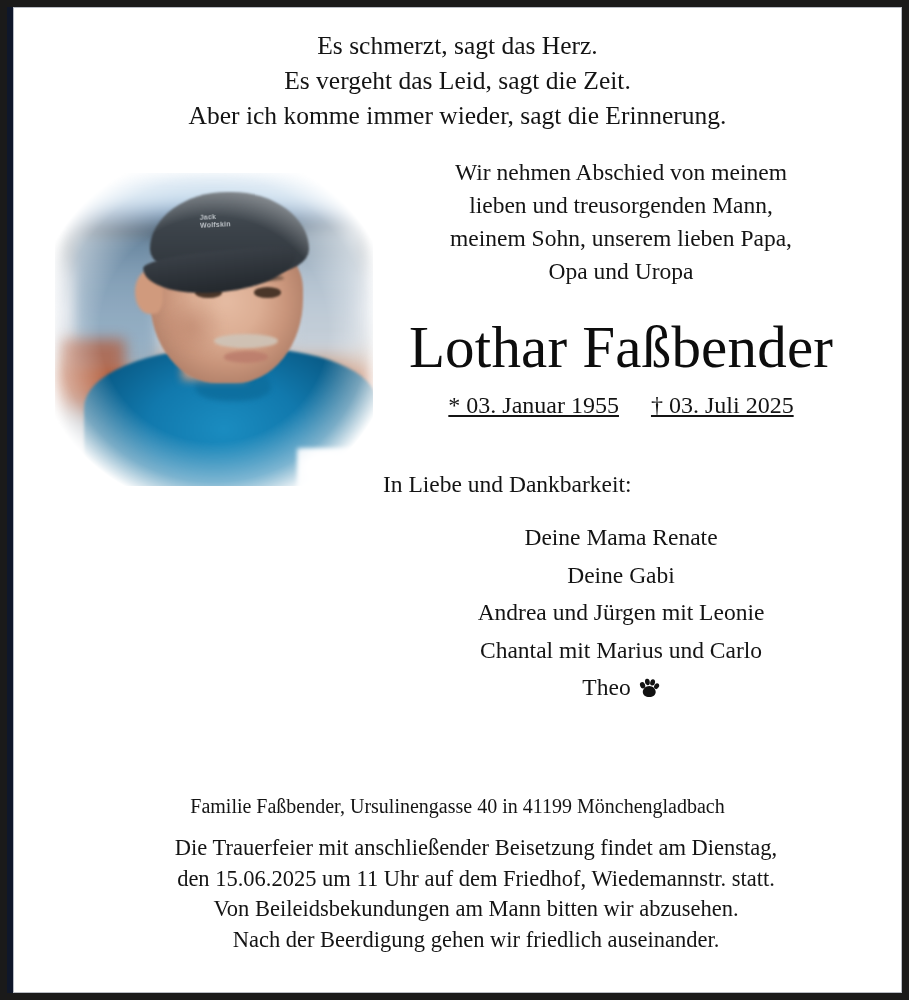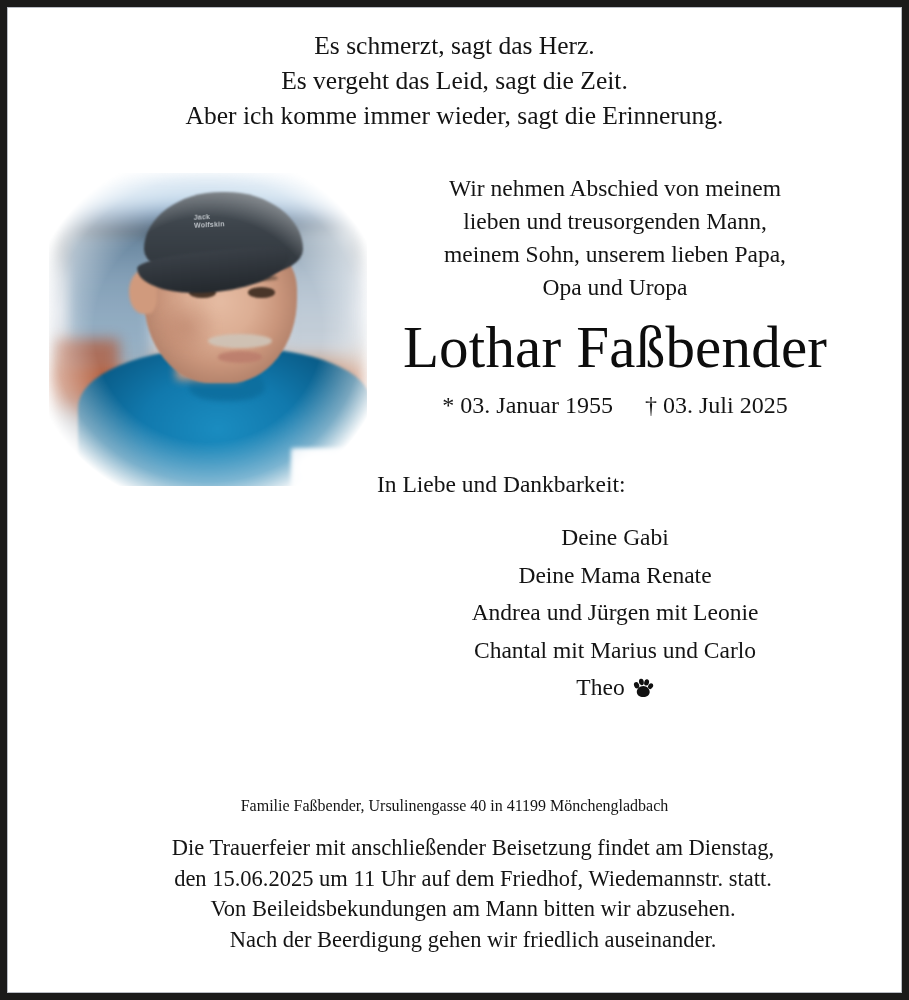--- a/index.html
+++ b/index.html
@@ -11,20 +11,21 @@
     font-family: "Liberation Serif", "DejaVu Serif", serif;
   }
   .notice {
     position: relative;
     width: 909px;
     height: 1000px;
     box-sizing: border-box;
     background: #0f172a;
     border: 7px solid #1a1a1a;
     overflow: hidden;
+    padding-left: 6px;
   }
   .inner {
     position: relative;
     width: 100%;
     height: 100%;
     background: #ffffff;
     box-sizing: border-box;
     border: 1px solid #b8bcc4;
   }
 
@@ -253,21 +254,21 @@
     font-weight: bold;
     filter: blur(.5px);
     opacity: .9;
     transform: rotate(-3deg);
   }
 
   
   .msg {
     position: absolute;
     left: 372px;
-    top: 164px;
+    top: 148px;
     width: 470px;
     text-align: center;
     color: #141414;
     font-size: 23.5px;
     line-height: 33px;
   }
   .msg div { white-space: nowrap; }
 
   .name {
     position: absolute;
@@ -284,20 +285,21 @@
   .dates {
     position: absolute;
     left: 372px;
     top: 382px;
     width: 470px;
     text-align: center;
     color: #141414;
     font-size: 24px;
     line-height: 30px;
     white-space: nowrap;
+    text-decoration: underline;
   }
   .dates .gap { display: inline-block; width: 32px; }
 
   .dedication {
     position: absolute;
     left: 369px;
     top: 461px;
     color: #141414;
     font-size: 23.5px;
     line-height: 30px;
@@ -328,21 +330,21 @@
   
   .footer {
     position: absolute;
     left: 0;
     right: 0;
     top: 783px;
     text-align: center;
     color: #141414;
   }
   .footer .addr {
-    font-size: 16px;
+    font-size: 20px;
     line-height: 30px;
     white-space: nowrap;
   }
   .footer .details {
     margin-top: 12px;
     font-size: 22.5px;
     line-height: 30.5px;
   }
   .footer .details div { white-space: nowrap; margin-left: 37px; }
 </style>
@@ -395,22 +397,22 @@
 
     <div class="name">Lothar Faßbender</div>
 
     <div class="dates">
       <span>* 03. Januar 1955</span><span class="gap"></span><span>† 03. Juli 2025</span>
     </div>
 
     <div class="dedication">In Liebe und Dankbarkeit:</div>
 
     <div class="family">
+      <div><span>Deine Mama Renate</span></div>
       <div><span>Deine Gabi</span></div>
-      <div><span>Deine Mama Renate</span></div>
       <div><span>Andrea und Jürgen mit Leonie</span></div>
       <div><span>Chantal mit Marius und Carlo</span></div>
       <div><span>Theo</span><span class="paw"><svg width="22" height="20" viewBox="0 0 22 20" xmlns="http://www.w3.org/2000/svg">
               <ellipse cx="4.6" cy="7.2" rx="2.5" ry="3.3" fill="#111" transform="rotate(-22 4.6 7.2)"></ellipse>
               <ellipse cx="9.4" cy="4.0" rx="2.4" ry="3.3" fill="#111" transform="rotate(-8 9.4 4.0)"></ellipse>
               <ellipse cx="14.6" cy="4.4" rx="2.4" ry="3.2" fill="#111" transform="rotate(12 14.6 4.4)"></ellipse>
               <ellipse cx="18.6" cy="8.2" rx="2.3" ry="3.0" fill="#111" transform="rotate(30 18.6 8.2)"></ellipse>
               <path d="M11.3 8.0c3.6 0 6.4 2.9 6.4 5.9 0 3.1-2.8 5.0-6.4 5.0s-6.5-1.9-6.5-5.0c0-3.0 2.9-5.9 6.5-5.9z" fill="#111"></path>
             </svg></span></div>
     </div>

